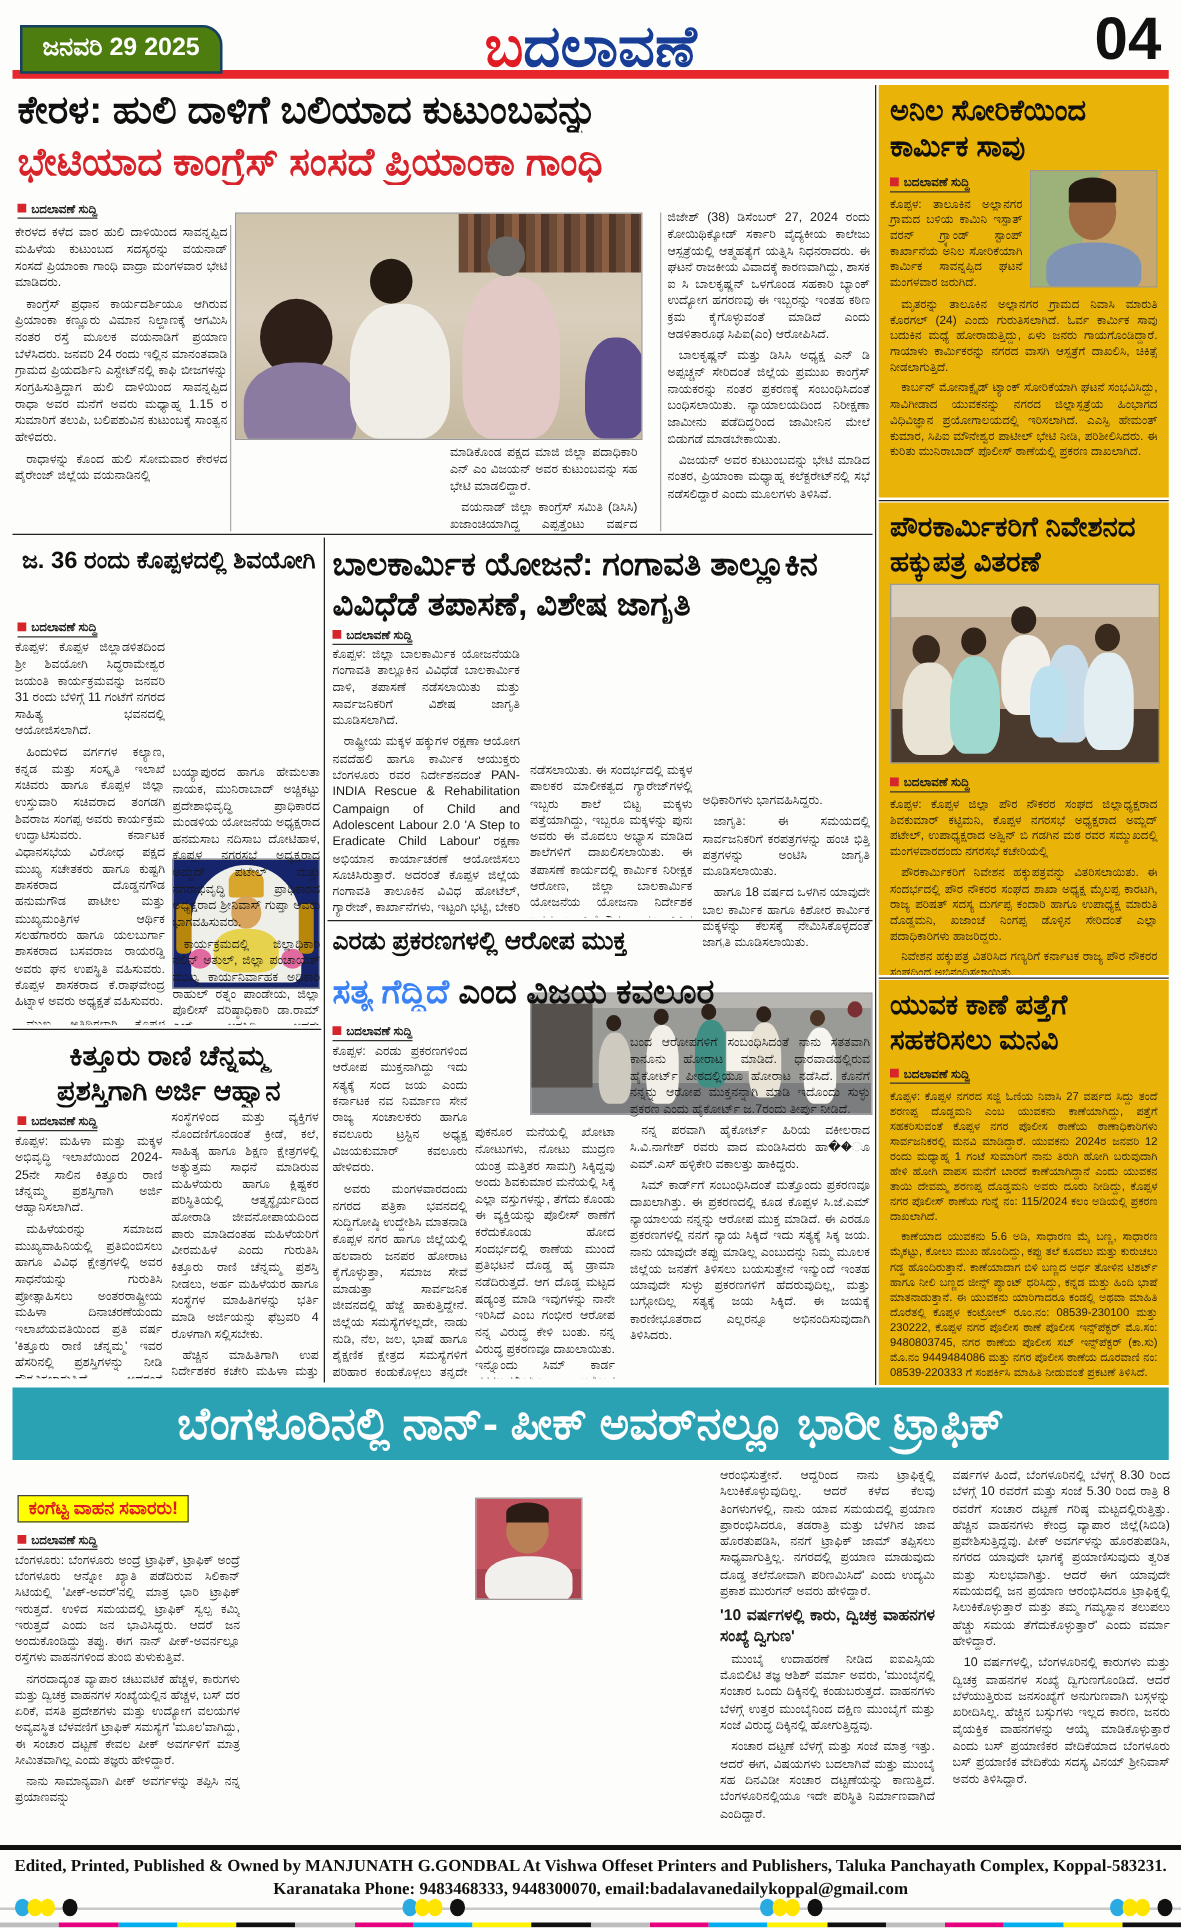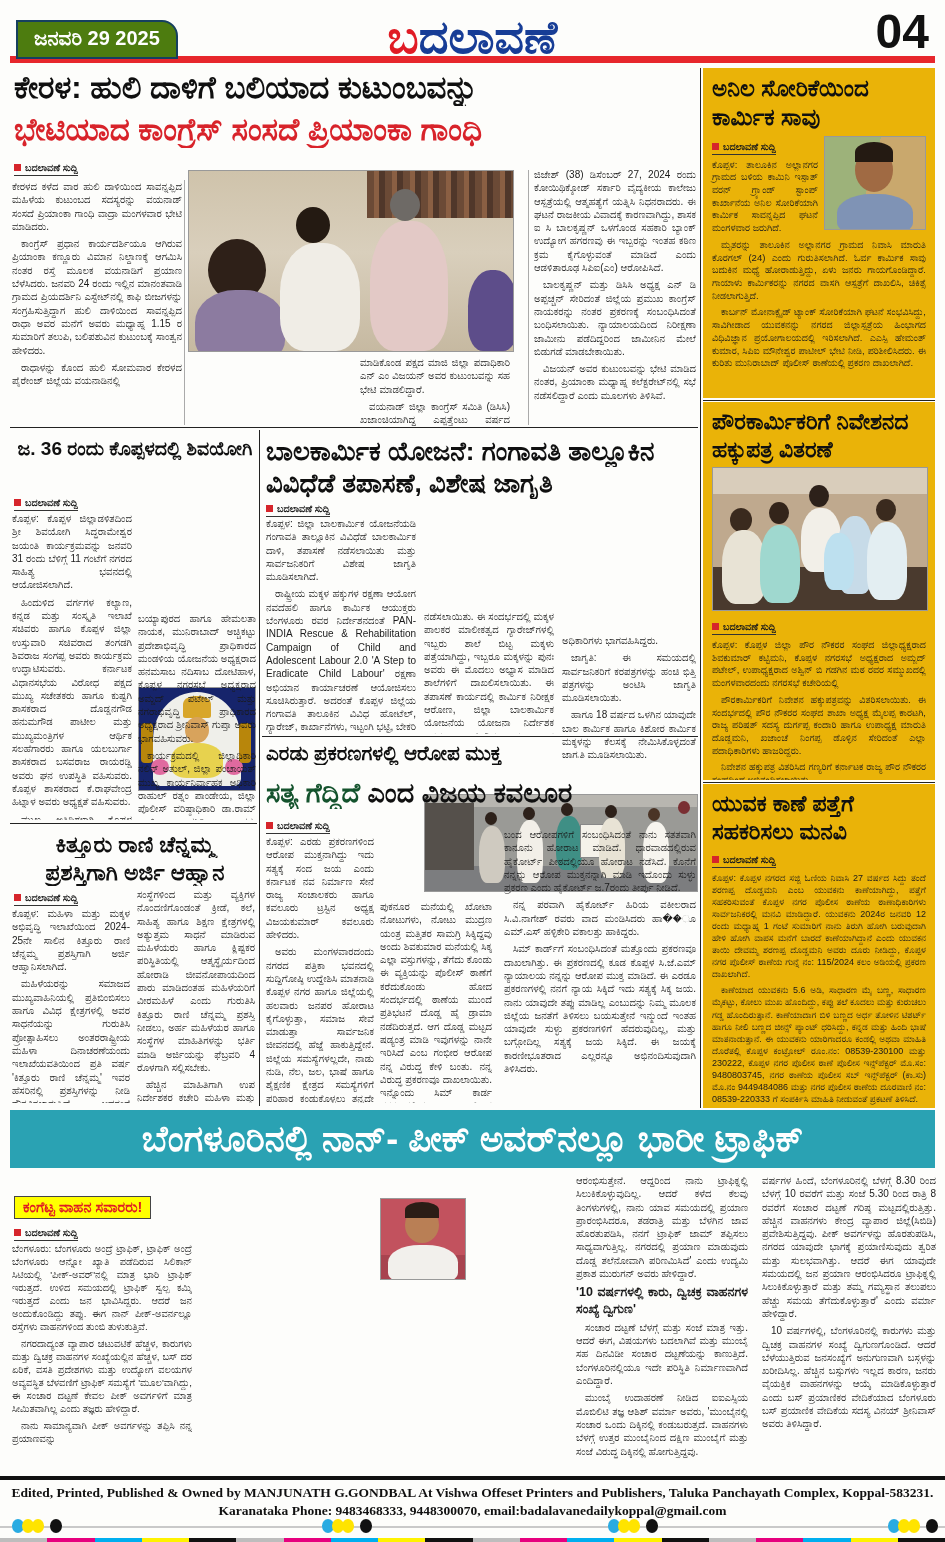--- a/index.html
+++ b/index.html
@@ -209,21 +209,21 @@
     <p class="lead">ನಡೆಸಲಾಯಿತು. ಈ ಸಂದರ್ಭದಲ್ಲಿ ಮಕ್ಕಳ ಪಾಲಕರ ಮಾಲೀಕತ್ವದ ಗ್ಯಾರೇಜ್‌ಗಳಲ್ಲಿ ಇಬ್ಬರು ಶಾಲೆ ಬಿಟ್ಟ ಮಕ್ಕಳು ಪತ್ತೆಯಾಗಿದ್ದು, ಇಬ್ಬರೂ ಮಕ್ಕಳನ್ನು ಪುನಃ ಅವರು ಈ ಮೊದಲು ಅಭ್ಯಾಸ ಮಾಡಿದ ಶಾಲೆಗಳಿಗೆ ದಾಖಲಿಸಲಾಯಿತು. ಈ ತಪಾಸಣೆ ಕಾರ್ಯದಲ್ಲಿ ಕಾರ್ಮಿಕ ನಿರೀಕ್ಷಕ ಆರೋಣ, ಜಿಲ್ಲಾ ಬಾಲಕಾರ್ಮಿಕ ಯೋಜನೆಯ ಯೋಜನಾ ನಿರ್ದೇಶಕ ಬಸವರಾಜ ಹಿರೇಗೌಡ್ರ ಹಾಗೂ ವಿವಿಧ ಇಲಾಖೆಯ</p>
   </div>
   <div class="col" style="left:562px;top:610px;width:134px;height:124px;margin-top:24px;">
     <p class="lead">ಅಧಿಕಾರಿಗಳು ಭಾಗವಹಿಸಿದ್ದರು.</p>
     <p>ಜಾಗೃತಿ: ಈ ಸಮಯದಲ್ಲಿ ಸಾರ್ವಜನಿಕರಿಗೆ ಕರಪತ್ರಗಳನ್ನು ಹಂಚಿ ಭಿತ್ತಿ ಪತ್ರಗಳನ್ನು ಅಂಟಿಸಿ ಜಾಗೃತಿ ಮೂಡಿಸಲಾಯಿತು.</p>
     <p>ಹಾಗೂ 18 ವರ್ಷದ ಒಳಗಿನ ಯಾವುದೇ ಬಾಲ ಕಾರ್ಮಿಕ ಹಾಗೂ ಕಿಶೋರ ಕಾರ್ಮಿಕ ಮಕ್ಕಳನ್ನು ಕೆಲಸಕ್ಕೆ ನೇಮಿಸಿಕೊಳ್ಳದಂತೆ ಜಾಗೃತಿ ಮೂಡಿಸಲಾಯಿತು.</p>
   </div>
 
   <div class="abs h-black" style="left:266px;top:742px;width:430px;font-size:20px;">ಎರಡು ಪ್ರಕರಣಗಳಲ್ಲಿ ಆರೋಪ ಮುಕ್ತ</div>
   <div class="abs" style="left:266px;top:778px;width:430px;font-size:27px;font-weight:bold;white-space:nowrap;overflow:hidden;">
-    <span style="color:#14532d;">ಸತ್ಯ ಗೆದ್ದಿದೆ</span><span style="color:#101010;"> ಎಂದ ವಿಜಯ ಕವಲೂರ</span>
+    <span style="color:#3b82f6;font-family:Liberation Serif, serif;">ಸತ್ಯ ಗೆದ್ದಿದೆ</span><span style="color:#101010;"> ಎಂದ ವಿಜಯ ಕವಲೂರ</span>
   </div>
   <div class="byline" style="left:266px;top:820px;"><span class="bullet"></span><span>ಬದಲಾವಣೆ ಸುದ್ದಿ</span></div>
   <div class="col" style="left:266px;top:835px;width:108px;height:268px;">
     <p>ಕೊಪ್ಪಳ: ಎರಡು ಪ್ರಕರಣಗಳಿಂದ ಆರೋಪ ಮುಕ್ತನಾಗಿದ್ದು ಇದು ಸತ್ಯಕ್ಕೆ ಸಂದ ಜಯ ಎಂದು ಕರ್ನಾಟಕ ನವ ನಿರ್ಮಾಣ ಸೇನೆ ರಾಜ್ಯ ಸಂಚಾಲಕರು ಹಾಗೂ ಕವಲೂರು ಟ್ರಸ್ಟಿನ ಅಧ್ಯಕ್ಷ ವಿಜಯಕುಮಾರ್ ಕವಲೂರು ಹೇಳಿದರು.</p>
     <p>ಅವರು ಮಂಗಳವಾರದಂದು ನಗರದ ಪತ್ರಿಕಾ ಭವನದಲ್ಲಿ ಸುದ್ದಿಗೋಷ್ಠಿ ಉದ್ದೇಶಿಸಿ ಮಾತನಾಡಿ ಕೊಪ್ಪಳ ನಗರ ಹಾಗೂ ಜಿಲ್ಲೆಯಲ್ಲಿ ಹಲವಾರು ಜನಪರ ಹೋರಾಟ ಕೈಗೊಳ್ಳುತ್ತಾ, ಸಮಾಜ ಸೇವೆ ಮಾಡುತ್ತಾ ಸಾರ್ವಜನಿಕ ಜೀವನದಲ್ಲಿ ಹೆಜ್ಜೆ ಹಾಕುತ್ತಿದ್ದೇನೆ. ಜಿಲ್ಲೆಯ ಸಮಸ್ಯೆಗಳಲ್ಲದೇ, ನಾಡು ನುಡಿ, ನೆಲ, ಜಲ, ಭಾಷೆ ಹಾಗೂ ಶೈಕ್ಷಣಿಕ ಕ್ಷೇತ್ರದ ಸಮಸ್ಯೆಗಳಿಗೆ ಪರಿಹಾರ ಕಂಡುಕೊಳ್ಳಲು ತನ್ನದೇ ವ್ಯಾಪ್ತಿಯಲ್ಲಿ ಹೋರಾಟ ನಡೆಸುತ್ತಿದ್ದು ಸಾಗಬೇಕಾದ ದಾರಿ ಇನ್ನೂ ಬಹಳ ಇದೆ.</p>
 
   </div>
   <div class="photo m2-photo abs" style="left:380px;top:814px;width:84px;height:80px;">
     <span class="head" style="left:28%;top:10%;width:34px;height:36px;background:#b97f55;"></span>
     <span class="head" style="left:28%;top:4%;width:34px;height:16px;background:#2b1d16;border-radius:50% 50% 0 0;"></span>
@@ -256,22 +256,22 @@
   <div class="byline" style="left:14px;top:1227px;"><span class="bullet"></span><span>ಬದಲಾವಣೆ ಸುದ್ದಿ</span></div>
   <div class="col" style="left:12px;top:1242px;width:180px;height:226px;font-size:9.8px;">
     <p>ಬೆಂಗಳೂರು: ಬೆಂಗಳೂರು ಅಂದ್ರೆ ಟ್ರಾಫಿಕ್, ಟ್ರಾಫಿಕ್ ಅಂದ್ರೆ ಬೆಂಗಳೂರು ಆನ್ನೋ ಖ್ಯಾತಿ ಪಡೆದಿರುವ ಸಿಲಿಕಾನ್ ಸಿಟಿಯಲ್ಲಿ 'ಪೀಕ್-ಅವರ್'ನಲ್ಲಿ ಮಾತ್ರ ಭಾರಿ ಟ್ರಾಫಿಕ್ ಇರುತ್ತದೆ. ಉಳಿದ ಸಮಯದಲ್ಲಿ ಟ್ರಾಫಿಕ್ ಸ್ವಲ್ಪ ಕಮ್ಮಿ ಇರುತ್ತದೆ ಎಂದು ಜನ ಭಾವಿಸಿದ್ದರು. ಆದರೆ ಜನ ಅಂದುಕೊಂಡಿದ್ದು ತಪ್ಪು. ಈಗ ನಾನ್ ಪೀಕ್-ಅವರ್ನಲ್ಲೂ ರಸ್ತೆಗಳು ವಾಹನಗಳಿಂದ ತುಂಬಿ ತುಳುಕುತ್ತಿವೆ.</p>
     <p>ನಗರದಾದ್ಯಂತ ವ್ಯಾಪಾರ ಚಟುವಟಿಕೆ ಹೆಚ್ಚಳ, ಕಾರುಗಳು ಮತ್ತು ದ್ವಿಚಕ್ರ ವಾಹನಗಳ ಸಂಖ್ಯೆಯಲ್ಲಿನ ಹೆಚ್ಚಳ, ಬಸ್ ದರ ಏರಿಕೆ, ವಸತಿ ಪ್ರದೇಶಗಳು ಮತ್ತು ಉದ್ಯೋಗ ವಲಯಗಳ ಅವ್ಯವಸ್ಥಿತ ಬೆಳವಣಿಗೆ ಟ್ರಾಫಿಕ್ ಸಮಸ್ಯೆಗೆ 'ಮೂಲ'ವಾಗಿದ್ದು, ಈ ಸಂಚಾರ ದಟ್ಟಣೆ ಕೇವಲ ಪೀಕ್ ಅವರ್ಗಳಿಗೆ ಮಾತ್ರ ಸೀಮಿತವಾಗಿಲ್ಲ ಎಂದು ತಜ್ಞರು ಹೇಳಿದ್ದಾರೆ.</p>
     <p>ನಾನು ಸಾಮಾನ್ಯವಾಗಿ ಪೀಕ್ ಅವರ್ಗಳನ್ನು ತಪ್ಪಿಸಿ ನನ್ನ ಪ್ರಯಾಣವನ್ನು</p>
   </div>
 
   <div class="col" style="left:576px;top:1174px;width:172px;height:288px;">
     <p class="lead">ಆರಂಭಿಸುತ್ತೇನೆ. ಆದ್ದರಿಂದ ನಾನು ಟ್ರಾಫಿಕ್ನಲ್ಲಿ ಸಿಲುಕಿಕೊಳ್ಳುವುದಿಲ್ಲ. ಆದರೆ ಕಳೆದ ಕೆಲವು ತಿಂಗಳುಗಳಲ್ಲಿ, ನಾನು ಯಾವ ಸಮಯದಲ್ಲಿ ಪ್ರಯಾಣ ಪ್ರಾರಂಭಿಸಿದರೂ, ತಡರಾತ್ರಿ ಮತ್ತು ಬೆಳಗಿನ ಜಾವ ಹೊರತುಪಡಿಸಿ, ನನಗೆ ಟ್ರಾಫಿಕ್ ಜಾಮ್ ತಪ್ಪಿಸಲು ಸಾಧ್ಯವಾಗುತ್ತಿಲ್ಲ. ನಗರದಲ್ಲಿ ಪ್ರಯಾಣ ಮಾಡುವುದು ದೊಡ್ಡ ತಲೆನೋವಾಗಿ ಪರಿಣಮಿಸಿದೆ' ಎಂದು ಉದ್ಯಮಿ ಪ್ರಕಾಶ ಮುರುಗನ್ ಅವರು ಹೇಳಿದ್ದಾರೆ.</p>
     <p style="font-weight:bold;font-size:12.5px;text-indent:0;line-height:1.3;">'10 ವರ್ಷಗಳಲ್ಲಿ ಕಾರು, ದ್ವಿಚಕ್ರ ವಾಹನಗಳ ಸಂಖ್ಯೆ ದ್ವಿಗುಣ'</p>
+    <p>ಮುಂಬೈ ಉದಾಹರಣೆ ನೀಡಿದ ಐಐಎಸ್ಸಿಯ ಮೊಬಿಲಿಟಿ ತಜ್ಞ ಆಶಿಶ್ ವರ್ಮಾ ಅವರು, 'ಮುಂಬೈನಲ್ಲಿ ಸಂಚಾರ ಒಂದು ದಿಕ್ಕಿನಲ್ಲಿ ಕಂಡುಬರುತ್ತದೆ. ವಾಹನಗಳು ಬೆಳಗ್ಗೆ ಉತ್ತರ ಮುಂಬೈನಿಂದ ದಕ್ಷಿಣ ಮುಂಬೈಗೆ ಮತ್ತು ಸಂಜೆ ವಿರುದ್ಧ ದಿಕ್ಕಿನಲ್ಲಿ ಹೋಗುತ್ತಿದ್ದವು.</p>
     <p>ಸಂಚಾರ ದಟ್ಟಣೆ ಬೆಳಗ್ಗೆ ಮತ್ತು ಸಂಜೆ ಮಾತ್ರ ಇತ್ತು. ಆದರೆ ಈಗ, ವಿಷಯಗಳು ಬದಲಾಗಿವೆ ಮತ್ತು ಮುಂಬೈ ಸಹ ದಿನವಿಡೀ ಸಂಚಾರ ದಟ್ಟಣೆಯನ್ನು ಕಾಣುತ್ತಿದೆ. ಬೆಂಗಳೂರಿನಲ್ಲಿಯೂ ಇದೇ ಪರಿಸ್ಥಿತಿ ನಿರ್ಮಾಣವಾಗಿದೆ ಎಂದಿದ್ದಾರೆ.</p>
-    <p>ಮುಂಬೈ ಉದಾಹರಣೆ ನೀಡಿದ ಐಐಎಸ್ಸಿಯ ಮೊಬಿಲಿಟಿ ತಜ್ಞ ಆಶಿಶ್ ವರ್ಮಾ ಅವರು, 'ಮುಂಬೈನಲ್ಲಿ ಸಂಚಾರ ಒಂದು ದಿಕ್ಕಿನಲ್ಲಿ ಕಂಡುಬರುತ್ತದೆ. ವಾಹನಗಳು ಬೆಳಗ್ಗೆ ಉತ್ತರ ಮುಂಬೈನಿಂದ ದಕ್ಷಿಣ ಮುಂಬೈಗೆ ಮತ್ತು ಸಂಜೆ ವಿರುದ್ಧ ದಿಕ್ಕಿನಲ್ಲಿ ಹೋಗುತ್ತಿದ್ದವು.</p>
   </div>
   <div class="col" style="left:762px;top:1174px;width:174px;height:288px;">
     <p class="lead">ವರ್ಷಗಳ ಹಿಂದೆ, ಬೆಂಗಳೂರಿನಲ್ಲಿ ಬೆಳಗ್ಗೆ 8.30 ರಿಂದ ಬೆಳಗ್ಗೆ 10 ರವರೆಗೆ ಮತ್ತು ಸಂಜೆ 5.30 ರಿಂದ ರಾತ್ರಿ 8 ರವರೆಗೆ ಸಂಚಾರ ದಟ್ಟಣೆ ಗರಿಷ್ಠ ಮಟ್ಟದಲ್ಲಿರುತ್ತಿತ್ತು. ಹೆಚ್ಚಿನ ವಾಹನಗಳು ಕೇಂದ್ರ ವ್ಯಾಪಾರ ಜಿಲ್ಲೆ(ಸಿಬಿಡಿ) ಪ್ರವೇಶಿಸುತ್ತಿದ್ದವು. ಪೀಕ್ ಅವರ್ಗಳನ್ನು ಹೊರತುಪಡಿಸಿ, ನಗರದ ಯಾವುದೇ ಭಾಗಕ್ಕೆ ಪ್ರಯಾಣಿಸುವುದು ತ್ವರಿತ ಮತ್ತು ಸುಲಭವಾಗಿತ್ತು. ಆದರೆ ಈಗ ಯಾವುದೇ ಸಮಯದಲ್ಲಿ ಜನ ಪ್ರಯಾಣ ಆರಂಭಿಸಿದರೂ ಟ್ರಾಫಿಕ್ನಲ್ಲಿ ಸಿಲುಕಿಕೊಳ್ಳುತ್ತಾರೆ ಮತ್ತು ತಮ್ಮ ಗಮ್ಯಸ್ಥಾನ ತಲುಪಲು ಹೆಚ್ಚು ಸಮಯ ತೆಗೆದುಕೊಳ್ಳುತ್ತಾರೆ' ಎಂದು ವರ್ಮಾ ಹೇಳಿದ್ದಾರೆ.</p>
     <p>10 ವರ್ಷಗಳಲ್ಲಿ, ಬೆಂಗಳೂರಿನಲ್ಲಿ ಕಾರುಗಳು ಮತ್ತು ದ್ವಿಚಕ್ರ ವಾಹನಗಳ ಸಂಖ್ಯೆ ದ್ವಿಗುಣಗೊಂಡಿದೆ. ಆದರೆ ಬೆಳೆಯುತ್ತಿರುವ ಜನಸಂಖ್ಯೆಗೆ ಅನುಗುಣವಾಗಿ ಬಸ್ಗಳನ್ನು ಖರೀದಿಸಿಲ್ಲ. ಹೆಚ್ಚಿನ ಬಸ್ಸುಗಳು ಇಲ್ಲದ ಕಾರಣ, ಜನರು ವೈಯಕ್ತಿಕ ವಾಹನಗಳನ್ನು ಆಯ್ಕೆ ಮಾಡಿಕೊಳ್ಳುತ್ತಾರೆ ಎಂದು ಬಸ್ ಪ್ರಯಾಣಿಕರ ವೇದಿಕೆಯಾದ ಬೆಂಗಳೂರು ಬಸ್ ಪ್ರಯಾಣಿಕ ವೇದಿಕೆಯ ಸದಸ್ಯ ವಿನಯ್ ಶ್ರೀನಿವಾಸ್ ಅವರು ತಿಳಿಸಿದ್ದಾರೆ.</p>
   </div>
 
   <div class="foot-rule"></div>
   <div class="foot-line" style="top:1485px;">Edited, Printed, Published &amp; Owned by MANJUNATH G.GONDBAL At Vishwa Offeset Printers and Publishers, Taluka Panchayath  Complex, Koppal-583231.</div>
   <div class="foot-line" style="top:1503px;">Karanataka Phone: 9483468333, 9448300070,  email:badalavanedailykoppal@gmail.com</div>
   <div class="reg-line"></div>

